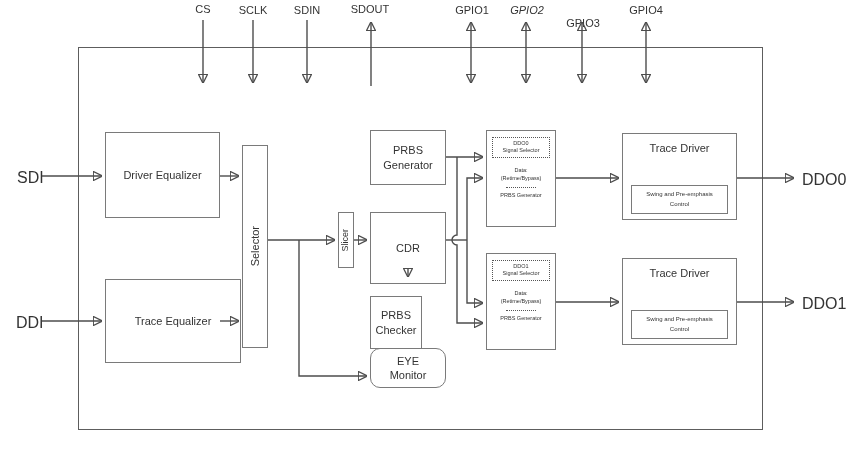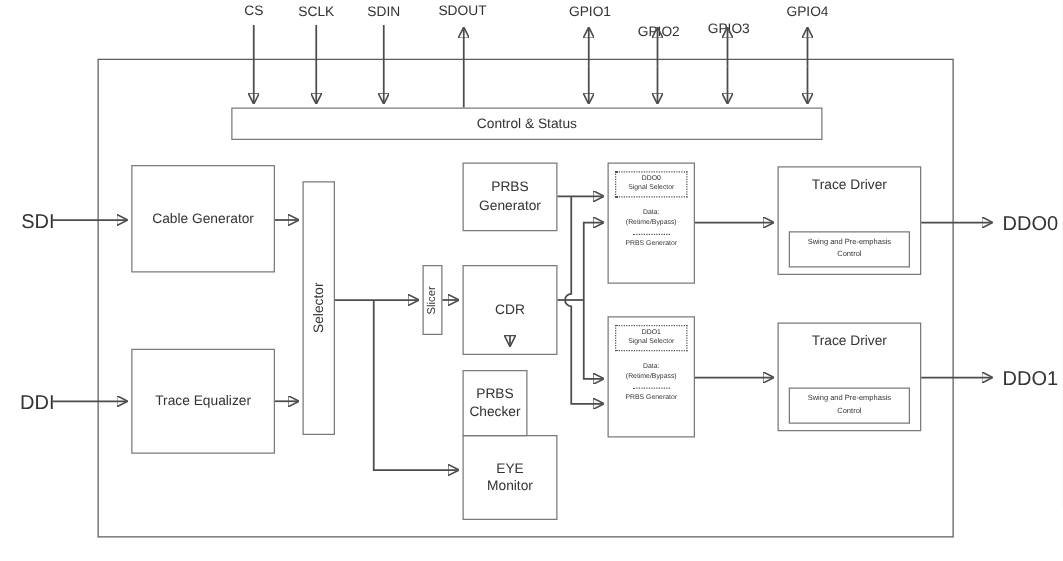--- a/index.html
+++ b/index.html
@@ -43,59 +43,56 @@
 </head>
 <body>
 
 <div id="stage">
 
   <div class="pin-label" style="left:203px; top:3px;"><span class="ovl-inner">CS</span></div>
   <div class="pin-label" style="left:253px; top:4px;">SCLK</div>
   <div class="pin-label" style="left:307px; top:4px;">SDIN</div>
   <div class="pin-label" style="left:370px; top:3px;">SDOUT</div>
   <div class="pin-label" style="left:472px; top:4px;">GPIO1</div>
-  <div class="pin-label" style="left:527px; top:20px;">GPIO2</div>
+  <div class="pin-label" style="left:527px; top:4px;font-style:italic;">GPIO2</div>
   <div class="pin-label" style="left:583px; top:4px;margin-top:13px;">GPIO3</div>
   <div class="pin-label" style="left:646px; top:4px;">GPIO4</div>
 
   <div class="side-label" style="left:17px; top:169px;">SDI</div>
   <div class="side-label" style="left:16px; top:314px;">DDI</div>
   <div class="side-label" style="left:802px; top:171px;">DDO0</div>
   <div class="side-label" style="left:802px; top:295px;">DDO1</div>
 
   <div class="block" style="left:78px; top:47px; width:685px; height:383px; border-color:#5d5d5d;"></div>
 
-  <div class="block" style="left:185px; top:86px; width:473px; height:26px;">
-    <span>Control &amp; Status</span>
-  </div>
 
   <div class="block" style="left:105px; top:132px; width:115px; height:86px;">
-    <span>Cable Generator</span>
+    <span>Driver Equalizer</span>
   </div>
-  <div class="block" style="left:105px; top:279px; width:115px; height:84px;">
+  <div class="block" style="left:105px; top:279px; width:136px; height:84px;">
     <span>Trace Equalizer</span>
   </div>
 
   <div class="block" style="left:242px; top:145px; width:26px; height:203px;">
     <span class="vtext">Selector</span>
   </div>
   <div class="block" style="left:338px; top:212px; width:16px; height:56px; font-size:9px;">
     <span class="vtext">Slicer</span>
   </div>
 
   <div class="block" style="left:370px; top:130px; width:76px; height:55px; padding:0 7px;">
     <span>PRBS Generator</span>
   </div>
   <div class="block" style="left:370px; top:212px; width:76px; height:72px;">
     <span>CDR</span>
   </div>
   <div class="block" style="left:370px; top:296px; width:52px; height:53px; padding:0 7px;">
     <span>PRBS Checker</span>
   </div>
-  <div class="block" style="left:370px; top:348px; width:76px; height:68px; padding:12px 9px;">
+  <div class="block" style="left:370px; top:348px; width:76px; height:40px; padding:12px 9px;border-radius:10px;">
     <span>EYE Monitor</span>
   </div>
 
   <div class="block sigsel" style="left:486px; top:130px; width:70px; height:97px;">
     <div class="dotted-title">
       <div>DDO0</div>
       <div>Signal Selector</div>
     </div>
     <div class="data-text">
       <div>Data:</div>

